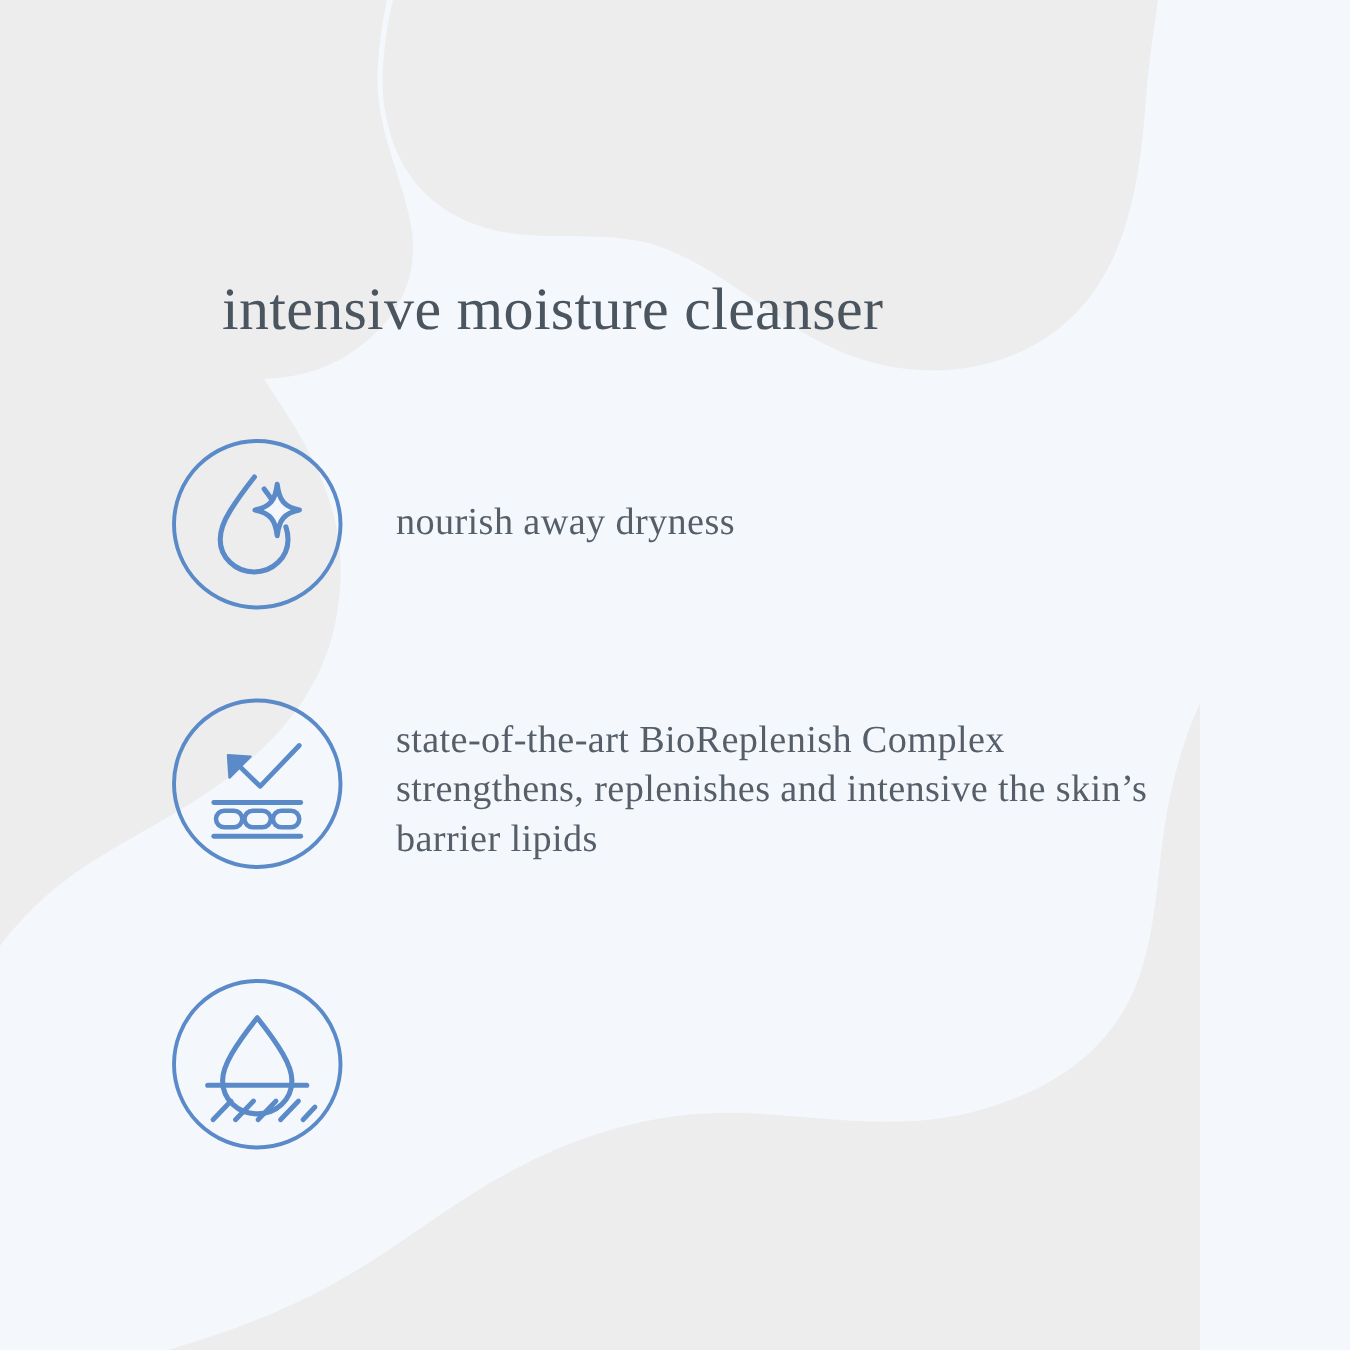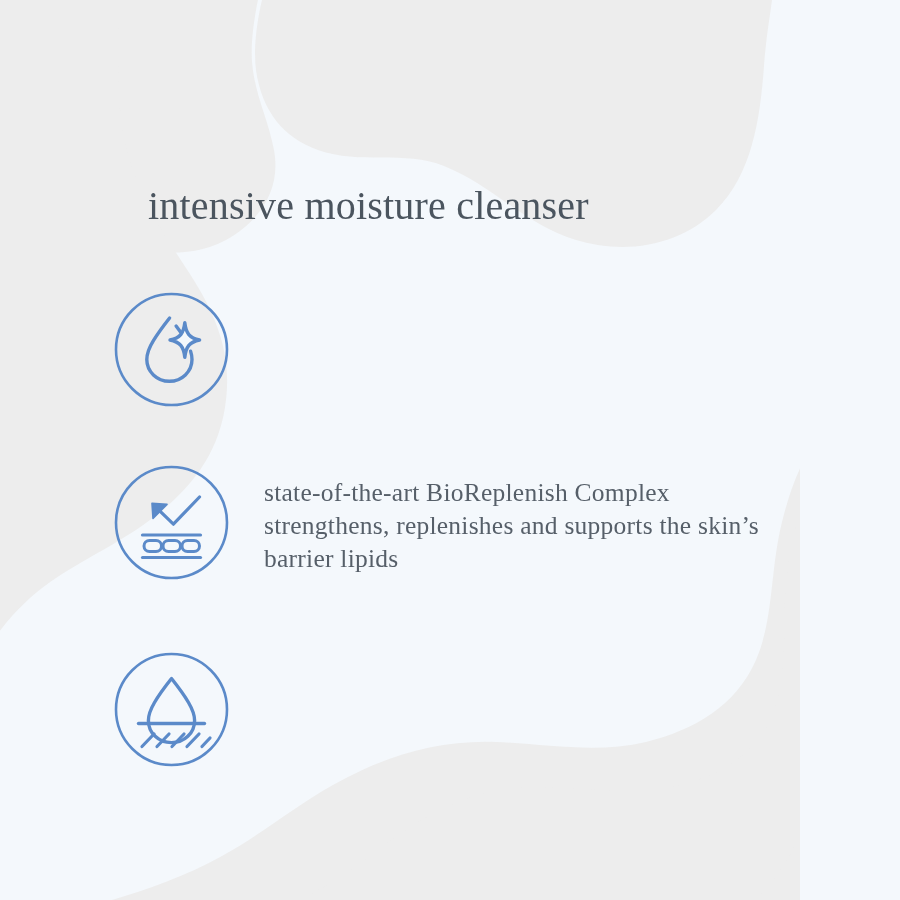--- a/index.html
+++ b/index.html
@@ -143,20 +143,23 @@
 
           <path fill="none" stroke="#5b8ac9" stroke-width="3.4" stroke-linecap="round" stroke-linejoin="round" d="M63.1,35.0 C65.6,38.3 67.4,40.8 68.9,43.0"></path>
 
           <path fill="#f4f8fc" stroke="#5b8ac9" stroke-width="3.4" stroke-linejoin="round" d="M71.8,31.8
                    C73.0,42.2 76.4,47.0 86.6,49.0
                    C76.4,51.0 73.0,55.8 71.8,66.2
                    C70.6,55.8 67.2,51.0 57.0,49.0
                    C67.2,47.0 70.6,42.2 71.8,31.8 Z"></path>
         </svg>
       </div>
+      <div class="feature-text">
+        <p>nourish away dryness</p>
+      </div>
     </div>
 
     <div class="feature-row" data-row="1">
       <div class="icon-badge">
         <svg viewBox="0 0 117 117" xmlns="http://www.w3.org/2000/svg" aria-hidden="true">
           <circle cx="58.5" cy="58.5" r="55.5" fill="none" stroke="#5b8ac9" stroke-width="2.6"></circle>
 
           <path fill="none" stroke="#5b8ac9" stroke-width="3.2" stroke-linecap="round" stroke-linejoin="round" d="M86.5,33.0 L60.4,60.2 L42.5,42.8"></path>
 
           <path fill="#5b8ac9" stroke="#5b8ac9" stroke-width="1.6" stroke-linejoin="round" d="M39.0,39.4 L54.0,40.4 L40.0,54.4 Z"></path>
@@ -164,21 +167,21 @@
           <line x1="29.5" y1="71.0" x2="87.5" y2="71.0" stroke="#5b8ac9" stroke-width="3.2" stroke-linecap="round"></line>
 
           <rect x="31.0" y="76.5" width="17.5" height="11.0" rx="5.5" fill="none" stroke="#5b8ac9" stroke-width="3.0"></rect>
           <rect x="50.0" y="76.5" width="17.5" height="11.0" rx="5.5" fill="none" stroke="#5b8ac9" stroke-width="3.0"></rect>
           <rect x="69.0" y="76.5" width="17.5" height="11.0" rx="5.5" fill="none" stroke="#5b8ac9" stroke-width="3.0"></rect>
 
           <line x1="29.5" y1="93.5" x2="87.5" y2="93.5" stroke="#5b8ac9" stroke-width="3.2" stroke-linecap="round"></line>
         </svg>
       </div>
       <div class="feature-text">
-        <p>state-of-the-art BioReplenish Complex strengthens, replenishes and supports the skin’s barrier lipids</p>
+        <p>state-of-the-art BioReplenish Complex strengthens, replenishes and intensive the skin’s barrier lipids</p>
       </div>
     </div>
 
     <div class="feature-row" data-row="2">
       <div class="icon-badge">
         <svg viewBox="0 0 117 117" xmlns="http://www.w3.org/2000/svg" aria-hidden="true">
           <circle cx="58.5" cy="58.5" r="55.5" fill="none" stroke="#5b8ac9" stroke-width="2.6"></circle>
 
           <path fill="none" stroke="#5b8ac9" stroke-width="3.4" stroke-linecap="round" stroke-linejoin="round" d="M58.5,27.5
                    C58.5,27.5 47.0,42.0 41.5,51.5

